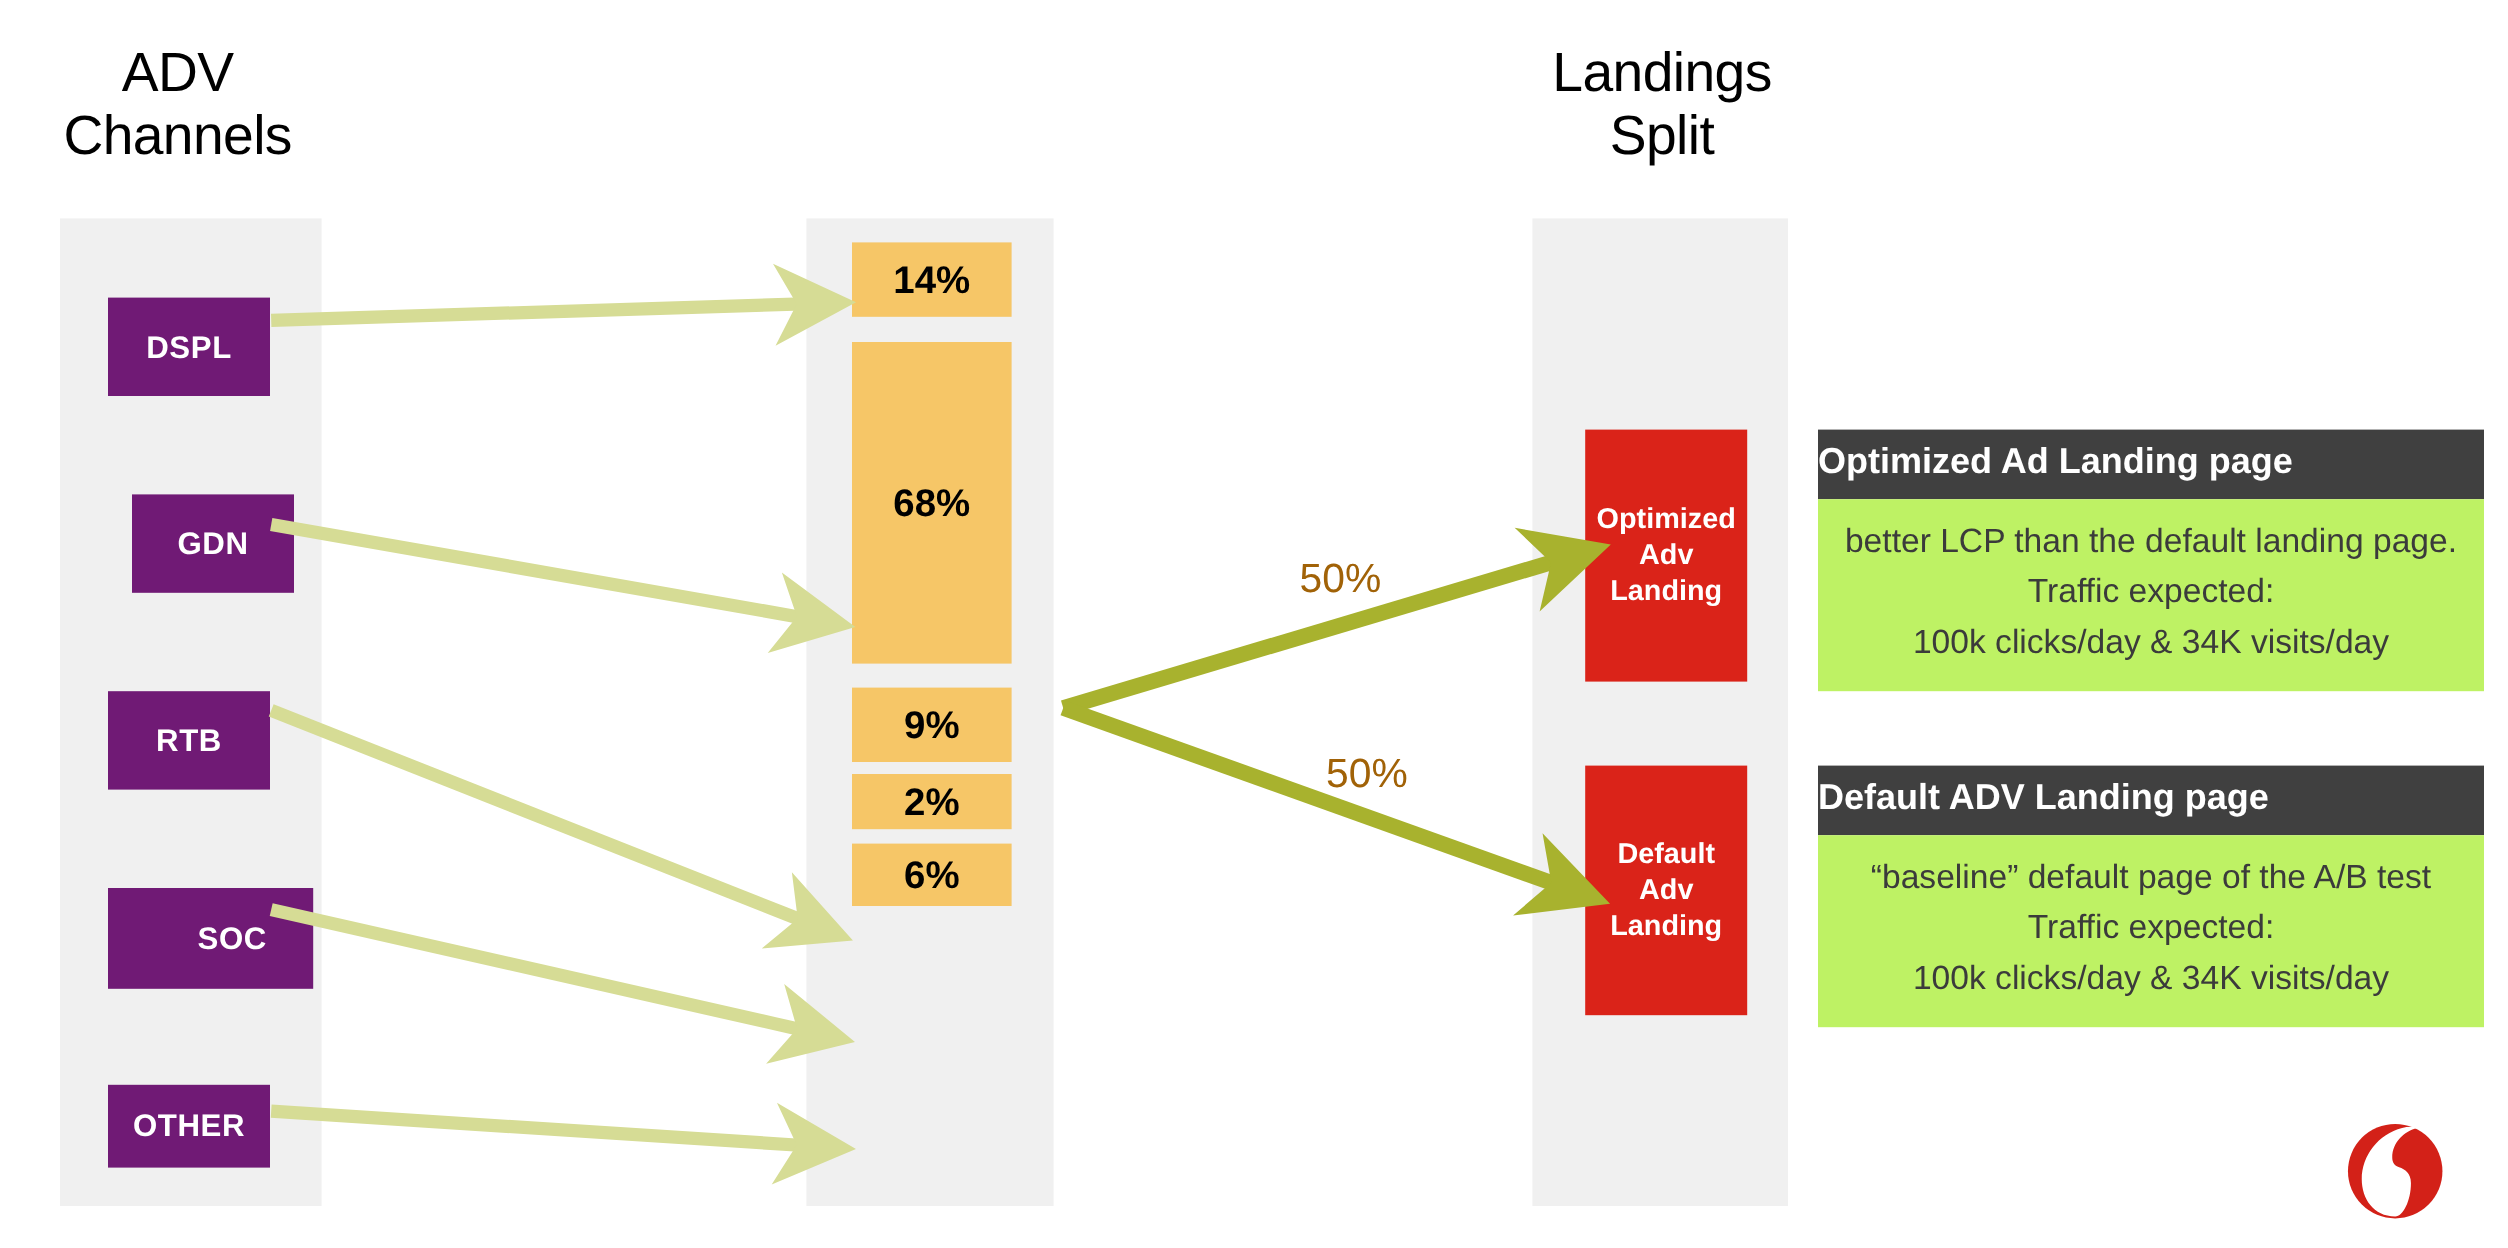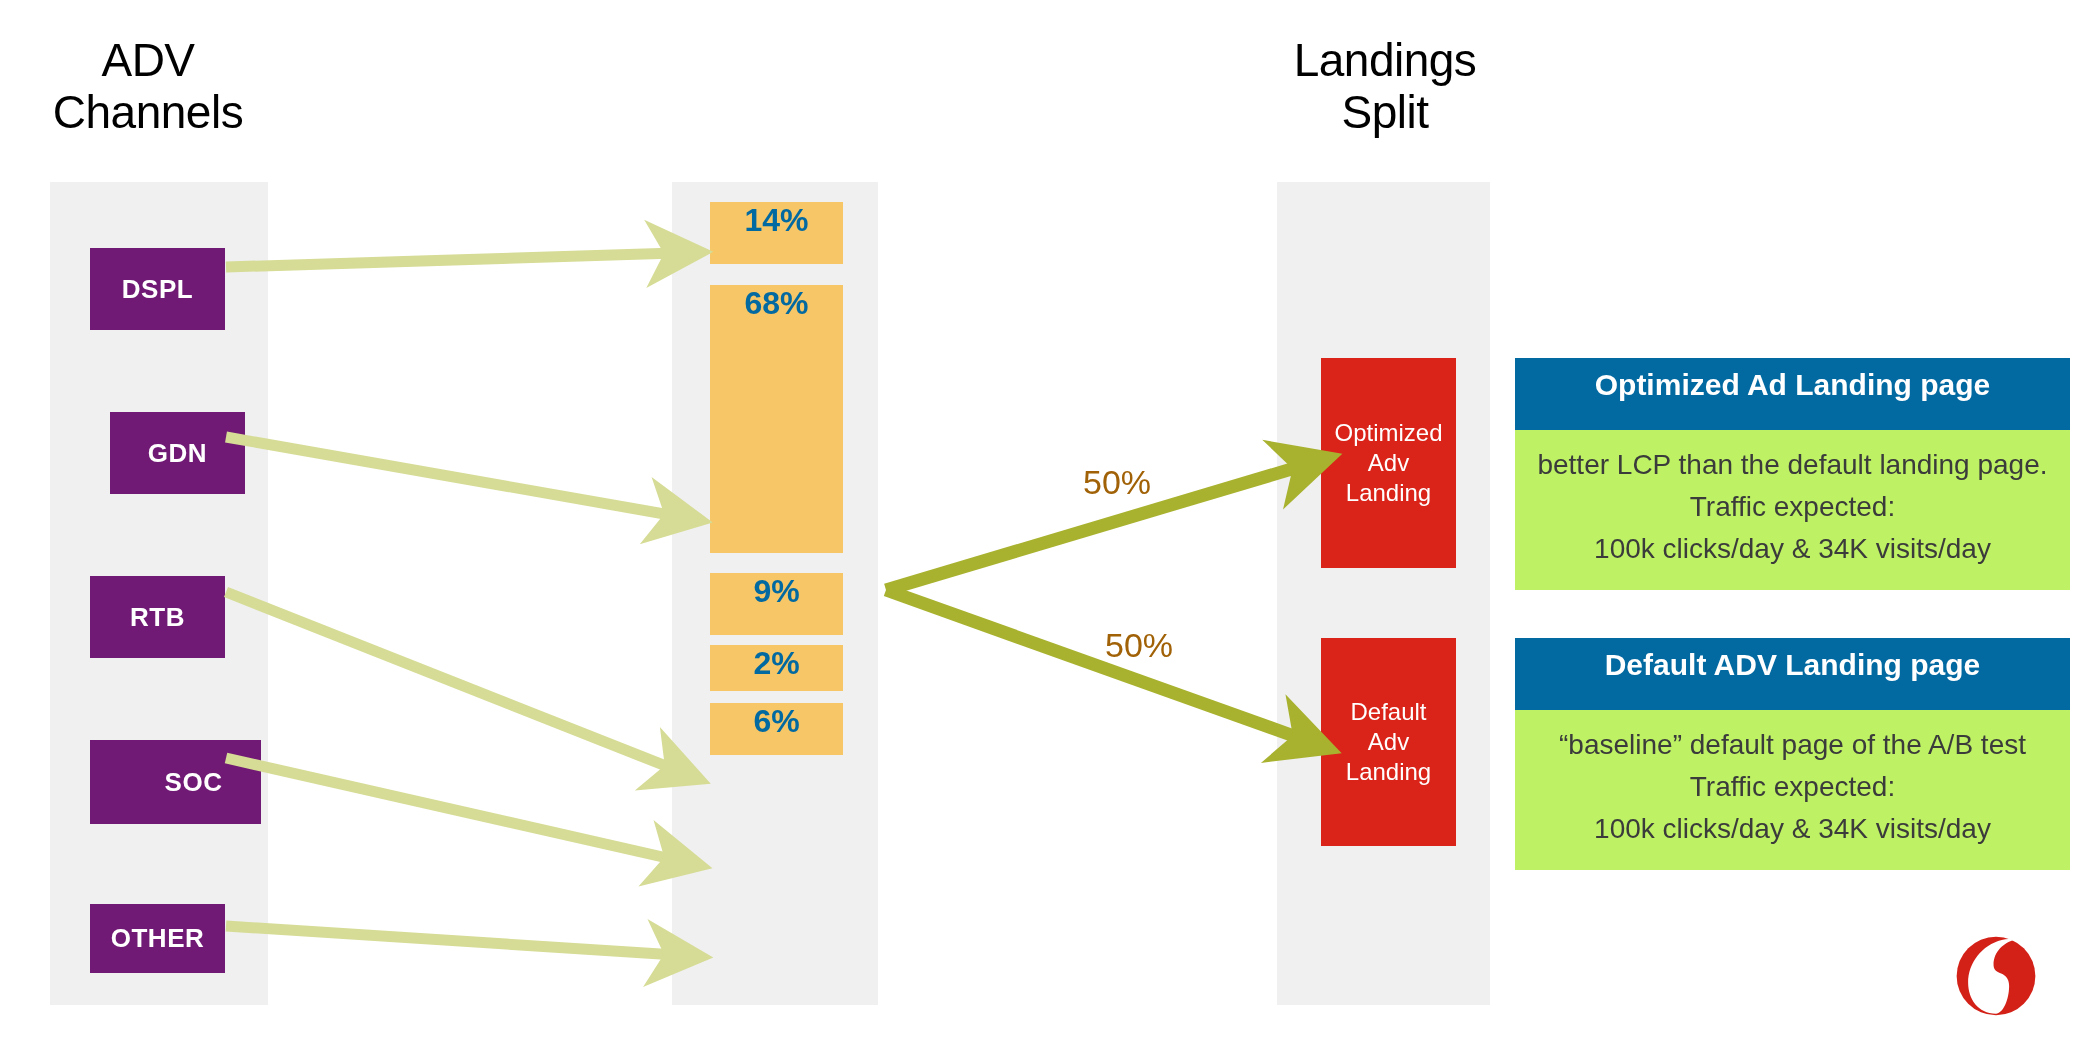--- a/index.html
+++ b/index.html
@@ -24,42 +24,42 @@
   
   .chan-box{
     position:absolute;background:#701a75;
     display:flex;align-items:center;justify-content:center;
     color:#ffffff;font-weight:bold;font-size:26px;letter-spacing:0.5px;
   }
 
   
   .share-bar{
     position:absolute;background:#f6c667;
-    display:flex;align-items:flex-start;justify-content:center;
-    color:#0369a1;font-weight:bold;font-size:32px;
+    display:flex;align-items:center;justify-content:center;
+    color:#000000;font-weight:bold;font-size:32px;
   }
 
   
   .land-box{
     position:absolute;background:#da2319;
     display:flex;flex-direction:column;align-items:center;justify-content:center;
-    color:#ffffff;font-weight:normal;font-size:24px;line-height:30px;text-align:center;
+    color:#ffffff;font-weight:bold;font-size:24px;line-height:30px;text-align:center;
   }
 
   
   .split-label{
     position:absolute;font-size:34px;color:#a16207;font-weight:400;
   }
 
   
   .card{position:absolute;}
   .card-head{
-    background:#0369a1;color:#ffffff;
+    background:#404040;color:#ffffff;
     font-weight:bold;font-size:30px;
-    text-align:center;padding:10px 0 28px 0;
+    text-align:left;padding:10px 0 14px 0;
   }
   .card-body{
     background:#bef264;color:#3b3b3b;
     font-size:28px;line-height:42px;text-align:center;
     padding:14px 18px 20px 18px;
   }
 
   
   #arrows{position:absolute;left:0;top:0;width:2090px;height:1040px;pointer-events:none;}
 

